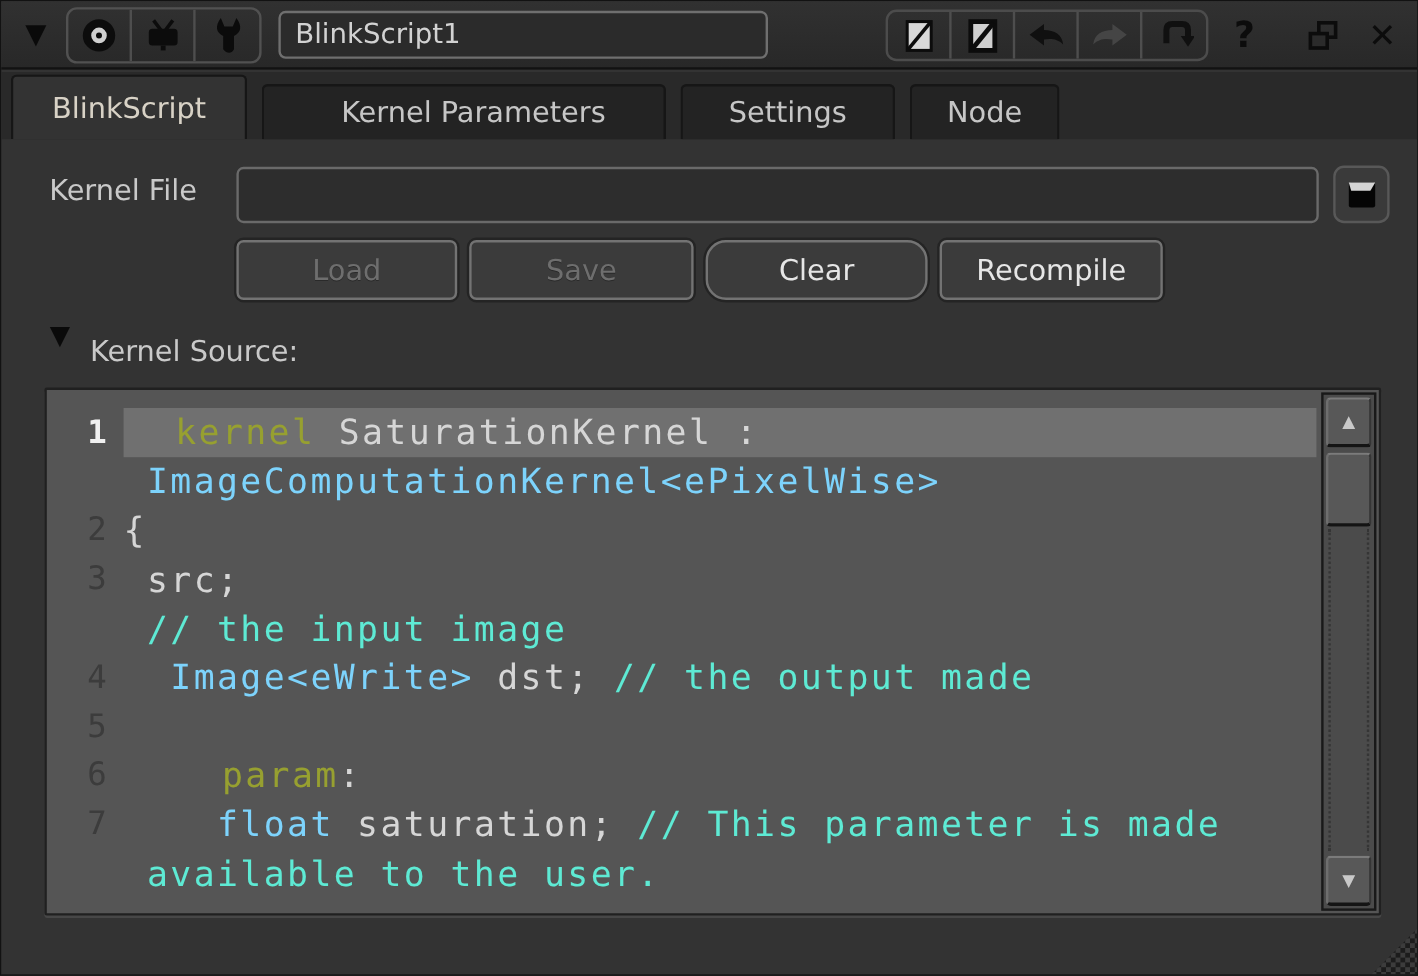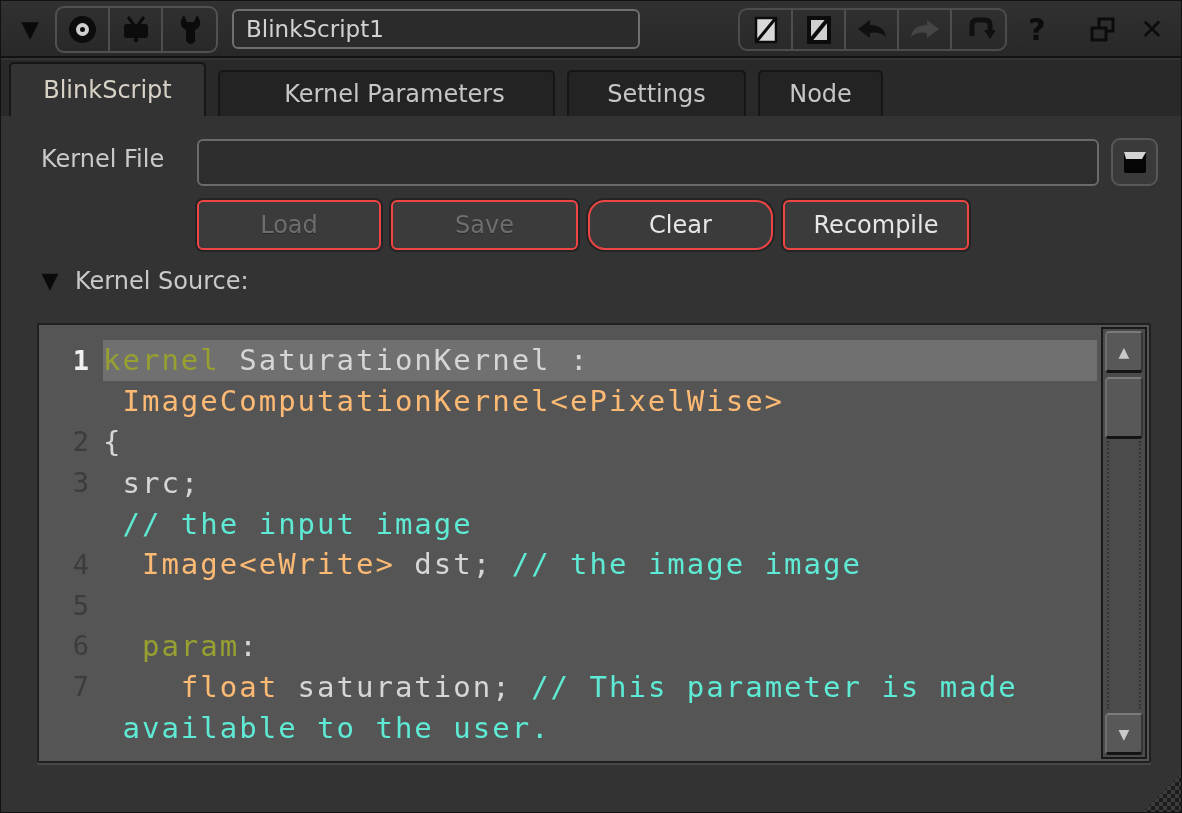--- a/index.html
+++ b/index.html
@@ -38,42 +38,42 @@
   .tab-0{width:197px;}.tab-1{width:337px;padding-left:16px;}.tab-2{width:179px;}.tab-3{width:125px;}
 
   
   .lbl{position:absolute;font-size:24px;color:#c9c9c9;}
   .kernel-file-label{left:24px;top:144px;margin-left:16px;}
   .kernel-file-input{position:absolute;left:196px;top:138px;width:902px;height:47px;background:#2d2d2d;
                      border:2px solid #6a6a6a;border-radius:6px;color:#d2d2d2;font-size:23px;padding:0 10px;
                      font-family:"DejaVu Sans","Liberation Sans",sans-serif;outline:none;}
   .file-btn{position:absolute;left:1110px;top:137px;width:47px;height:48px;background:#3a3a3a;
             border:2px solid #585858;border-radius:9px;display:flex;align-items:center;justify-content:center;}
-  .act-btn{position:absolute;top:199px;height:50px;background:#3b3b3b;border:2px solid #ef4444;
+  .act-btn{position:absolute;top:199px;height:50px;background:#3b3b3b;border:2px solid #737373;
            border-radius:6px;color:#e6e6e6;font-size:24px;display:flex;align-items:center;justify-content:center;
            box-shadow:0 0 0 2px #242424;cursor:pointer;font-family:"DejaVu Sans","Liberation Sans",sans-serif;}
   .act-btn.disabled{color:#6e6e6e;text-shadow:0 1px 0 #2a2a2a;}
   .act-0{left:196px;width:184px;}.act-1{left:390px;width:187px;}
   .act-2{left:587px;width:185px;border-radius:17px;}.act-3{left:782px;width:186px;}
   .src-tri{position:absolute;left:34px;top:264px;width:30px;height:30px;display:flex;align-items:center;
            justify-content:center;font-size:22px;color:#0a0a0a;cursor:pointer;}
-  .kernel-source-label{left:74px;top:266px;}
+  .kernel-source-label{left:74px;top:278px;}
 
   
   .editor{position:absolute;left:36px;top:322px;width:1114px;height:440px;background:#555;
           border:2px solid #202020;border-radius:2px;box-shadow:0 2px 0 rgba(255,255,255,0.10);}
   .code-rows{position:absolute;left:0;top:15px;right:52px;}
   .code-row{height:40.8px;display:flex;align-items:stretch;}
   .gutter{width:64px;flex:none;text-align:right;padding-right:14px;font-family:"DejaVu Sans Mono","Liberation Mono",monospace;
           font-size:27px;color:#3c3c3c;display:flex;align-items:center;justify-content:flex-end;}
   .code-row.current .gutter{color:#f0f0f0;font-weight:bold;}
   .code-line{flex:1;display:flex;align-items:center;white-space:pre;
              font-family:"DejaVu Sans Mono","Liberation Mono",monospace;font-size:29px;letter-spacing:2px;}
   .code-row.current .code-line{background:#707070;}
-  .tok-k{color:#97a030;}.tok-t{color:#fdba74;}.tok-p{color:#d6d6d6;}.tok-c{color:#5eead4;}
+  .tok-k{color:#97a030;margin-left:43px;}.tok-t{color:#7dd3fc;}.tok-p{color:#d6d6d6;}.tok-c{color:#5eead4;}
 
   
   .sbar{position:absolute;top:2px;right:2px;bottom:2px;width:46px;background:#4b4b4b;border:2px solid #191919;}
   .sb-btn,.sb-thumb{position:absolute;left:2px;right:2px;background:#585858;border-radius:4px;
           border-top:2px solid #7b7b7b;border-left:2px solid #6e6e6e;border-right:2px solid #353535;
           border-bottom:3px solid #141414;display:flex;align-items:center;justify-content:center;
           color:#c9c9c9;font-size:14px;}
   .sb-up{top:2px;height:42px;}
   .sb-thumb{top:48px;height:62px;}
   .sb-track{position:absolute;top:112px;bottom:48px;left:4px;right:4px;
@@ -197,21 +197,21 @@
         <div class="code-row">
           <span class="gutter">3</span>
           <span class="code-line"><span class="tok-p"> src;</span></span>
         </div>
         <div class="code-row">
           <span class="gutter"></span>
           <span class="code-line"><span class="tok-c"> // the input image</span></span>
         </div>
         <div class="code-row">
           <span class="gutter">4</span>
-          <span class="code-line"><span class="tok-t">  Image&lt;eWrite&gt;</span><span class="tok-p"> dst; </span><span class="tok-c">// the image image</span></span>
+          <span class="code-line"><span class="tok-t">  Image&lt;eWrite&gt;</span><span class="tok-p"> dst; </span><span class="tok-c">// the output made</span></span>
         </div>
         <div class="code-row">
           <span class="gutter">5</span>
           <span class="code-line"></span>
         </div>
         <div class="code-row">
           <span class="gutter">6</span>
           <span class="code-line"><span class="tok-k">  param</span><span class="tok-p">:</span></span>
         </div>
         <div class="code-row">

